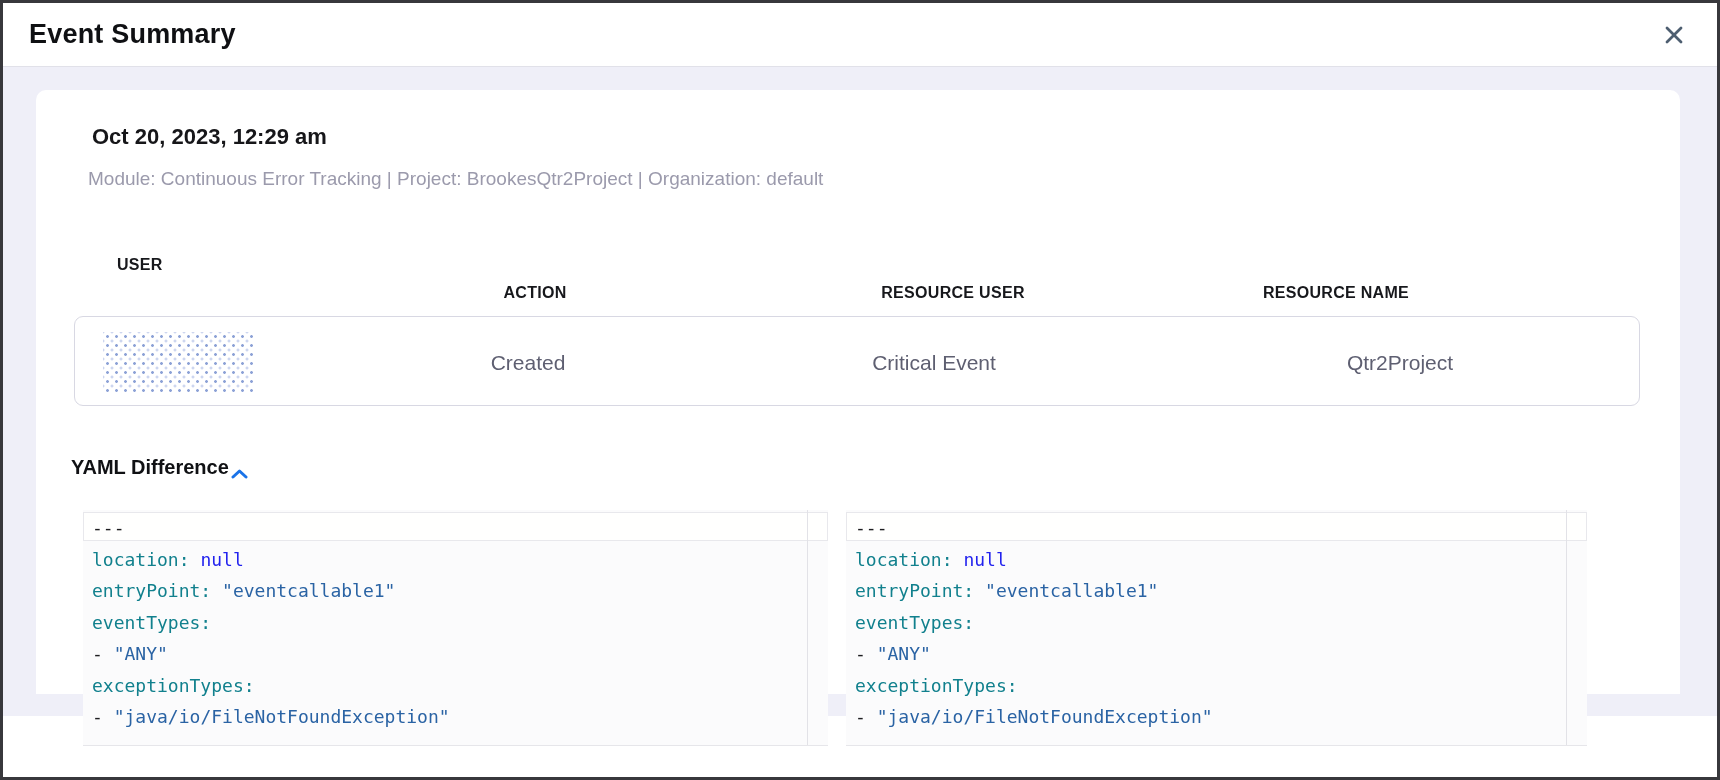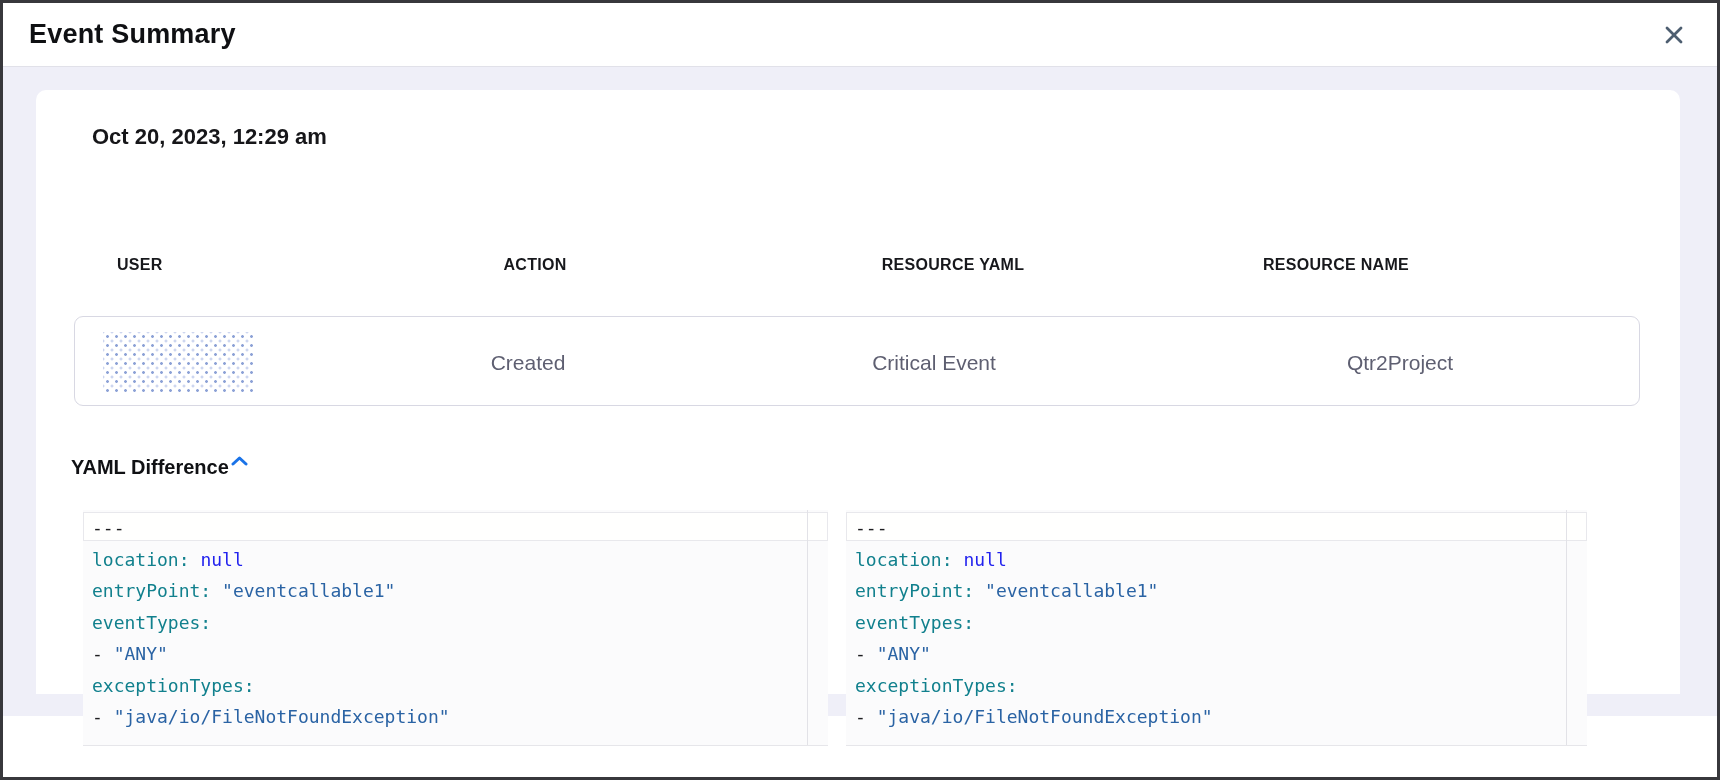--- a/index.html
+++ b/index.html
@@ -57,21 +57,21 @@
     font-size:19px; color:var(--muted-text,#9b9aac);
   }
 
   
   .tbl-header {
     position:absolute; top:166px; left:17px; width:100%; height:20px;
     font-size:16px; font-weight:700; color:#17181c; letter-spacing:0.3px;
   }
   .th { position:absolute; white-space:nowrap; }
   .th-left { left:64px; }
-  .th-center { transform:translateX(-50%); }
+  .th-center { transform:translateX(-50%);margin-top:28px; }
 
   .row-box {
     position:absolute; left:38px; top:226px;
     width:1566px; height:90px;
     border:1px solid #d8d8e3;
     border-radius:9px;
     background:#ffffff;
   }
   .cell-value {
     position:absolute; top:273px; transform:translate(-50%,-50%);
@@ -83,21 +83,21 @@
     background-image:
       radial-gradient(circle, #8da2d6 1.3px, transparent 1.5px),
       radial-gradient(circle, #bcc8ea 1.1px, transparent 1.3px);
     background-size:9px 9px, 9px 9px;
     background-position:0 0, 4.5px 4.5px;
   }
 
   
   .yaml-toggle {
     position:absolute; left:35px; top:366px;
-    display:flex; align-items:flex-start; gap:2px;
+    display:flex; align-items:flex-end; gap:2px;
     cursor:pointer; background:none; border:none; padding:0;
   }
   .yaml-label {
     font-size:20px; font-weight:600; color:#101114;
     font-family:"Liberation Sans", sans-serif;
   }
 
   .panels { position:absolute; left:0; top:420px; width:100%; height:236px; }
 
   .code-panel {
@@ -153,25 +153,26 @@
           <line x1="18" y1="4" x2="4" y2="18" stroke="#4d5e70" stroke-width="2.8" stroke-linecap="round"></line>
         </svg>
       </span>
     </button>
   </div>
 
   <div class="modal-body">
     <div class="card">
 
       <div class="event-date">Oct 20, 2023, 12:29 am</div>
+      <div class="event-meta">Module: Continuous Error Tracking | Project: BrookesQtr2Project | Organization: default</div>
 
       <div class="tbl-header">
         <span class="th th-left">USER</span>
         <span class="th th-center" style="left:482px;">ACTION</span>
-        <span class="th th-center" style="left:900px;">RESOURCE YAML</span>
+        <span class="th th-center" style="left:900px;">RESOURCE USER</span>
         <span class="th th-center" style="left:1283px;">RESOURCE NAME</span>
       </div>
 
       <div class="row-box"></div>
       <div class="redacted"></div>
       <span class="cell-value" style="left:472px;margin-left:20px;">Created</span>
       <span class="cell-value" style="left:898px;">Critical Event</span>
       <span class="cell-value" style="left:1364px;">Qtr2Project</span>
 
       <button class="yaml-toggle">

